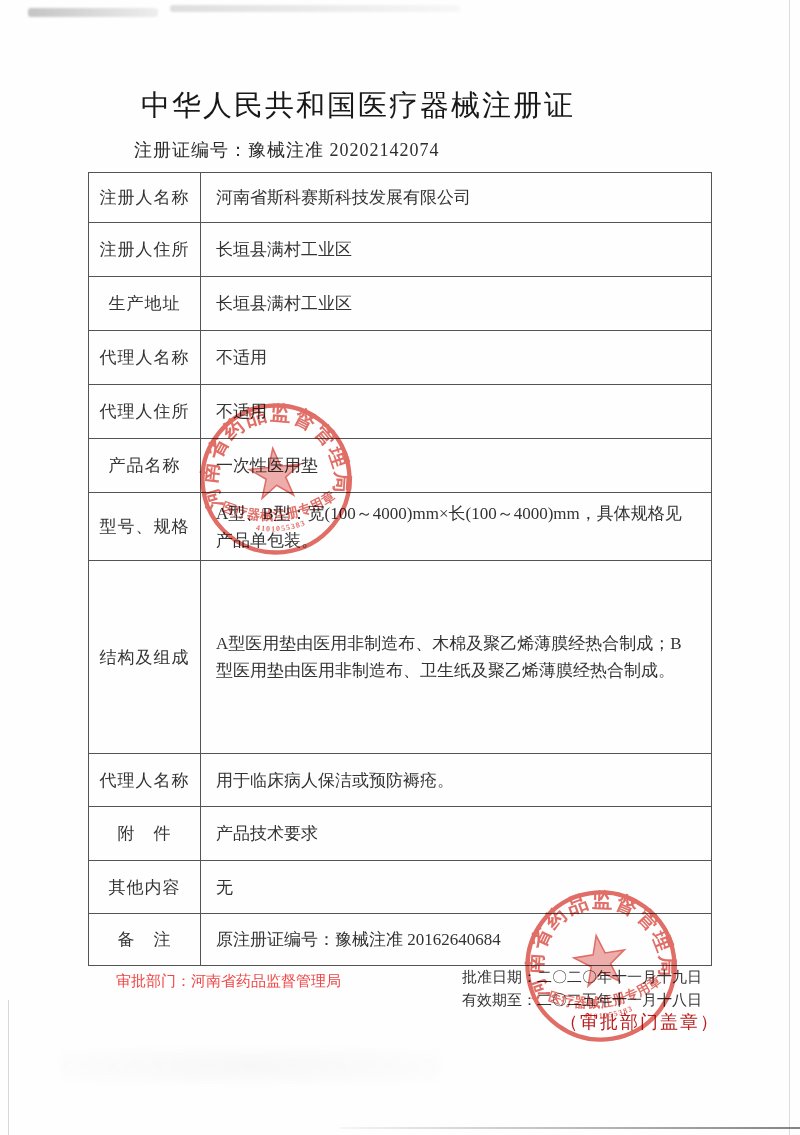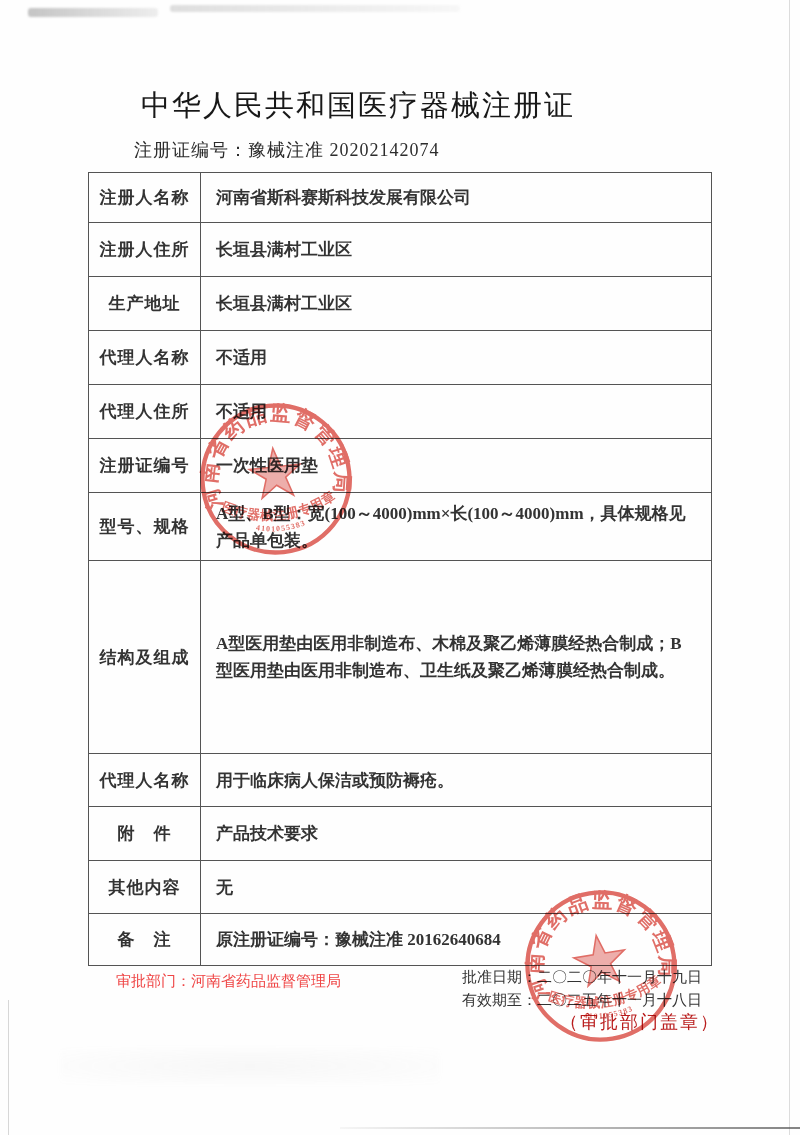--- a/index.html
+++ b/index.html
@@ -26,21 +26,20 @@
 
   
   table.cert-table {
     position:absolute; top:172px; left:88px;
     width:624px; border-collapse:collapse; table-layout:fixed;
   }
   table.cert-table td {
     border:1px solid #545454;
     color:#333333;
     font-size:17px;
-    font-weight:bold;
   }
   td.lbl {
     width:107px; text-align:center; vertical-align:middle;
     letter-spacing:1px; padding:0 2px;
   }
   td.val {
     padding:5px 14px 5px 15px; vertical-align:middle; line-height:27px;
   }
   tr.r1  { height:50px; }
   tr.r2  { height:54px; }
@@ -127,21 +126,21 @@
       </tr>
       <tr class="r4">
         <td class="lbl">代理人名称</td>
         <td class="val">不适用</td>
       </tr>
       <tr class="r5">
         <td class="lbl">代理人住所</td>
         <td class="val">不适用</td>
       </tr>
       <tr class="r6">
-        <td class="lbl">注册证编号</td>
+        <td class="lbl">产品名称</td>
         <td class="val">一次性医用垫</td>
       </tr>
       <tr class="r7">
         <td class="lbl">型号、规格</td>
         <td class="val">A型、B型：宽(100～4000)mm×长(100～4000)mm，具体规格见产品单包装。</td>
       </tr>
       <tr class="r8">
         <td class="lbl">结构及组成</td>
         <td class="val">A型医用垫由医用非制造布、木棉及聚乙烯薄膜经热合制成；B型医用垫由医用非制造布、卫生纸及聚乙烯薄膜经热合制成。</td>
       </tr>

